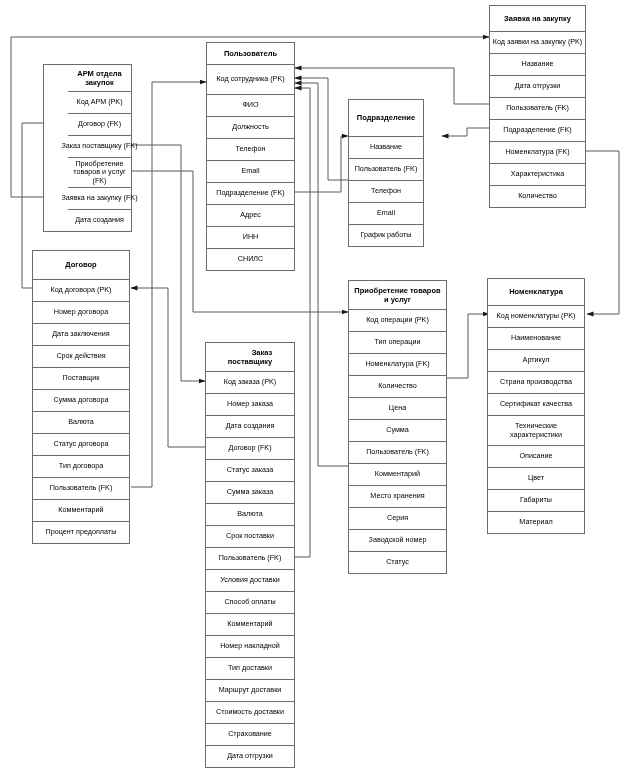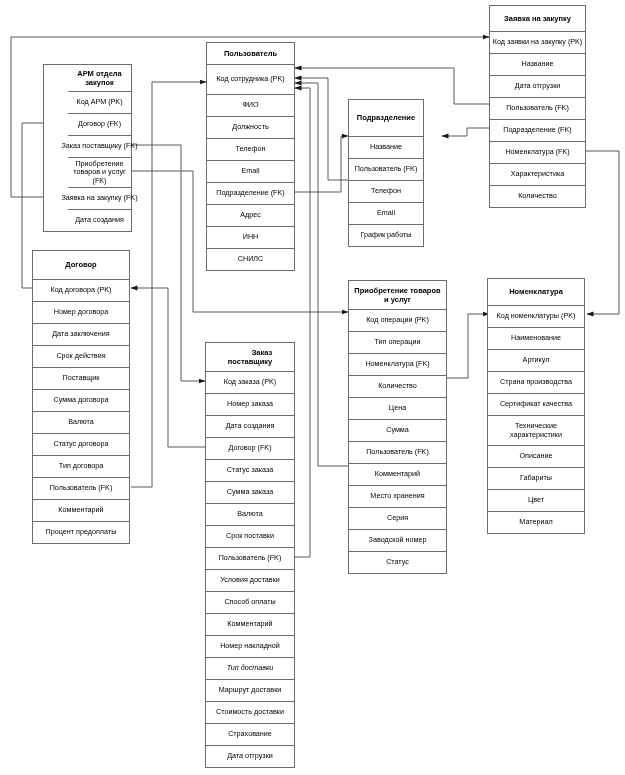--- a/index.html
+++ b/index.html
@@ -139,21 +139,21 @@
       <div class="entity-row" style="height: 22px;">Договор (FK)</div>
       <div class="entity-row" style="height: 22px;">Статус заказа</div>
       <div class="entity-row" style="height: 22px;">Сумма заказа</div>
       <div class="entity-row" style="height: 22px;">Валюта</div>
       <div class="entity-row" style="height: 22px;">Срок поставки</div>
       <div class="entity-row" style="height: 22px;">Пользователь (FK)</div>
       <div class="entity-row" style="height: 22px;">Условия доставки</div>
       <div class="entity-row" style="height: 22px;">Способ оплаты</div>
       <div class="entity-row" style="height: 22px;">Комментарий</div>
       <div class="entity-row" style="height: 22px;">Номер накладной</div>
-      <div class="entity-row" style="height: 22px; font-style: italic;">Тип доставки</div>
+      <div class="entity-row" style="height: 22px;">Тип доставки</div>
       <div class="entity-row" style="height: 22px;">Маршрут доставки</div>
       <div class="entity-row" style="height: 22px;">Стоимость доставки</div>
       <div class="entity-row" style="height: 22px;">Страхование</div>
       <div class="entity-row" style="height: 22px;">Дата отгрузки</div>
     </div>
     <div class="entity" style="left: 348px; top: 280px; width: 99px;">
       <div class="entity-header" style="height: 28px;">Приобретение товаров
 и услуг</div>
       <div class="entity-row" style="height: 22px;">Код операции (PK)</div>
       <div class="entity-row" style="height: 22px;">Тип операции</div>
@@ -170,17 +170,17 @@
     </div>
     <div class="entity" style="left: 487px; top: 278px; width: 98px;">
       <div class="entity-header" style="height: 26px;">Номенклатура</div>
       <div class="entity-row" style="height: 22px;">Код номенклатуры (PK)</div>
       <div class="entity-row" style="height: 22px;">Наименование</div>
       <div class="entity-row" style="height: 22px;">Артикул</div>
       <div class="entity-row" style="height: 22px;">Страна производства</div>
       <div class="entity-row" style="height: 22px;">Сертификат качества</div>
       <div class="entity-row wrap" style="height: 30px;">Технические характеристики</div>
       <div class="entity-row" style="height: 22px;">Описание</div>
+      <div class="entity-row" style="height: 22px;">Цвет</div>
       <div class="entity-row" style="height: 22px;">Габариты</div>
-      <div class="entity-row" style="height: 22px;">Цвет</div>
       <div class="entity-row" style="height: 22px;">Материал</div>
     </div>
   </div>
 
 </body></html>

